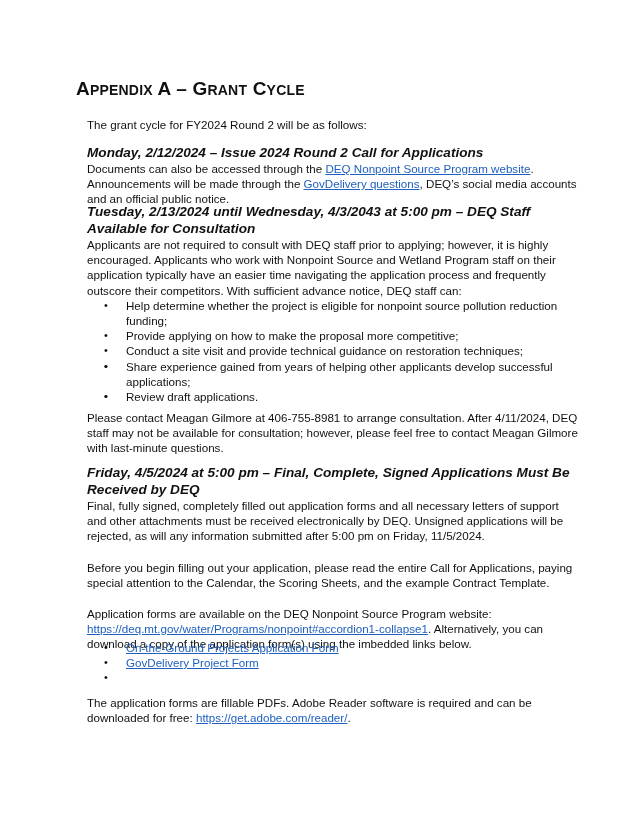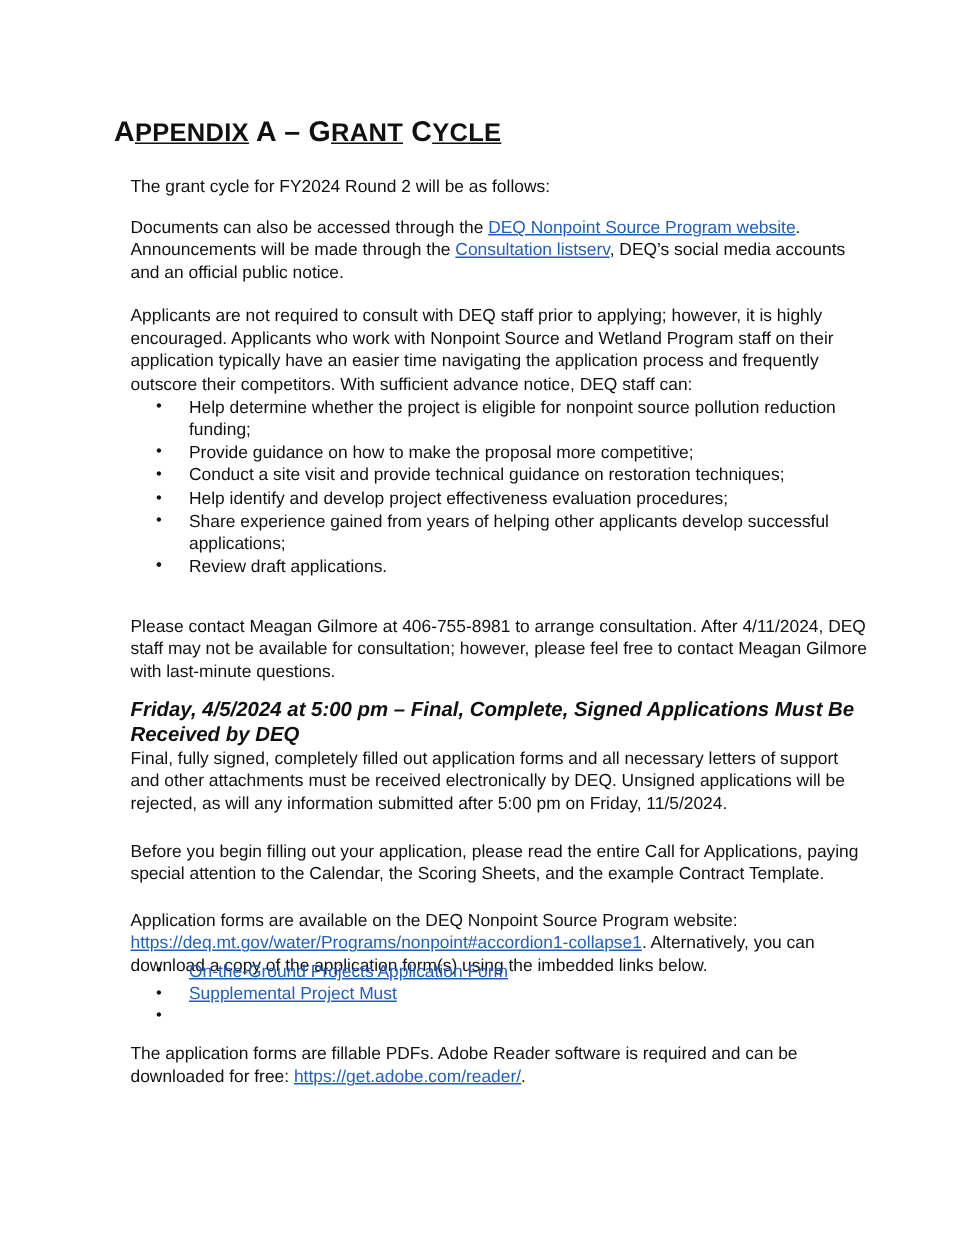--- a/index.html
+++ b/index.html
@@ -6,21 +6,21 @@
   body {
     width: 640px; height: 828px; overflow: hidden; position: relative;
     font-family: "Liberation Sans", sans-serif; color: #111;
   }
   .page { position: absolute; left: 76px; top: 0; width: 490px; }
   .title {
     position: absolute; top: 78px; left: 0;
     font-weight: bold; font-size: 19px; letter-spacing: 0.2px; white-space: nowrap;
   }
   .title .big { font-size: 19px; }
-  .title .sc { font-size: 17px; text-decoration: underline; }
+  .title .sc { font-size: 14px; }
   p, .h, ul { margin: 0; }
   .txt { font-size: 11.6px; line-height: 15.2px; }
   .h {
     font-weight: bold; font-style: italic; font-size: 13.6px; line-height: 17px;
   }
   a { color: #1f5fbf; text-decoration: underline; }
   .block { position: absolute; left: 11px; width: 492px; }
   ul { padding: 0; list-style: none; }
   ul li { position: relative; padding-left: 39px; }
   ul li .bullet { position: absolute; left: 17px; top: 0; font-size: 11px; }
@@ -31,48 +31,50 @@
 
 <div class="page">
 
   <div class="title">
     <span class="big">A</span><span class="sc">PPENDIX</span><span class="big"> A – </span><span class="big">G</span><span class="sc">RANT</span><span class="big"> C</span><span class="sc">YCLE</span>
   </div>
 
   <p class="block txt" style="top:117px">The grant cycle for FY2024 Round 2 will be as follows:</p>
 
   <div class="block" style="top:144px">
-    <p class="txt"><span>Documents can also be accessed through the </span><a href="#">DEQ Nonpoint Source Program website</a><span>. Announcements will be made through the </span><a href="#">Consultation listserv</a><span>, DEQ’s social media accounts and an official public notice.</span></p>
+    <div class="h">Monday, 2/12/2024 – Issue 2024 Round 2 Call for Applications</div>
+    <p class="txt"><span>Documents can also be accessed through the </span><a href="#">DEQ Nonpoint Source Program website</a><span>. Announcements will be made through the </span><a href="#">GovDelivery questions</a><span>, DEQ’s social media accounts and an official public notice.</span></p>
   </div>
 
   <div class="block" style="top:203px">
+    <div class="h">Tuesday, 2/13/2024 until Wednesday, 4/3/2043 at 5:00 pm – DEQ Staff Available for Consultation</div>
     <p class="txt">Applicants are not required to consult with DEQ staff prior to applying; however, it is highly encouraged. Applicants who work with Nonpoint Source and Wetland Program staff on their application typically have an easier time navigating the application process and frequently outscore their competitors. With sufficient advance notice, DEQ staff can:</p>
     <ul class="txt">
       <li><span class="bullet">•</span><span>Help determine whether the project is eligible for nonpoint source pollution reduction funding;</span></li>
-      <li><span class="bullet">•</span><span>Provide guidance on how to make the proposal more competitive;</span></li>
+      <li><span class="bullet">•</span><span>Provide applying on how to make the proposal more competitive;</span></li>
       <li><span class="bullet">•</span><span>Conduct a site visit and provide technical guidance on restoration techniques;</span></li>
-      <li><span class="bullet">•</span><span>Help identify and develop project effectiveness evaluation procedures;</span></li>
+      <li><span class="bullet">•</span></li>
       <li><span class="bullet">•</span><span>Share experience gained from years of helping other applicants develop successful applications;</span></li>
       <li><span class="bullet">•</span></li>
       <li><span class="bullet">•</span><span>Review draft applications.</span></li>
     </ul>
   </div>
 
   <p class="block txt" style="top:410px">Please contact Meagan Gilmore at 406-755-8981 to arrange consultation. After 4/11/2024, DEQ staff may not be available for consultation; however, please feel free to contact Meagan Gilmore with last-minute questions.</p>
 
   <div class="block" style="top:464px">
     <div class="h">Friday, 4/5/2024 at 5:00 pm – Final, Complete, Signed Applications Must Be Received by DEQ</div>
     <p class="txt"><span>Final, fully signed, completely filled out application forms and all necessary letters of support and other attachments must be </span><span class="u">received</span><span> electronically by DEQ. Unsigned applications will be rejected, as will any information submitted after 5:00 pm on Friday, 11/5/2024.</span></p>
   </div>
 
   <p class="block txt" style="top:560px">Before you begin filling out your application, please read the entire Call for Applications, paying special attention to the Calendar, the Scoring Sheets, and the example Contract Template.</p>
 
   <p class="block txt" style="top:606px"><span>Application forms are available on the DEQ Nonpoint Source Program website: </span><a href="#">https://deq.mt.gov/water/Programs/nonpoint#accordion1-collapse1</a><span>. Alternatively, you can download a copy of the application form(s) using the imbedded links below.</span></p>
 
   <ul class="block txt" style="top:640px">
     <li><span class="bullet">•</span><a href="#">On-the-Ground Projects Application Form</a></li>
-    <li><span class="bullet">•</span><a href="#">Supplemental Project Must</a></li>
+    <li><span class="bullet">•</span><a href="#">GovDelivery Project Form</a></li>
     <li><span class="bullet">•</span></li>
   </ul>
 
   <p class="block txt" style="top:695px"><span>The application forms are fillable PDFs. Adobe Reader software is required and can be downloaded for free: </span><a href="#">https://get.adobe.com/reader/</a><span>.</span></p>
 
 </div>
 
 </body></html>

